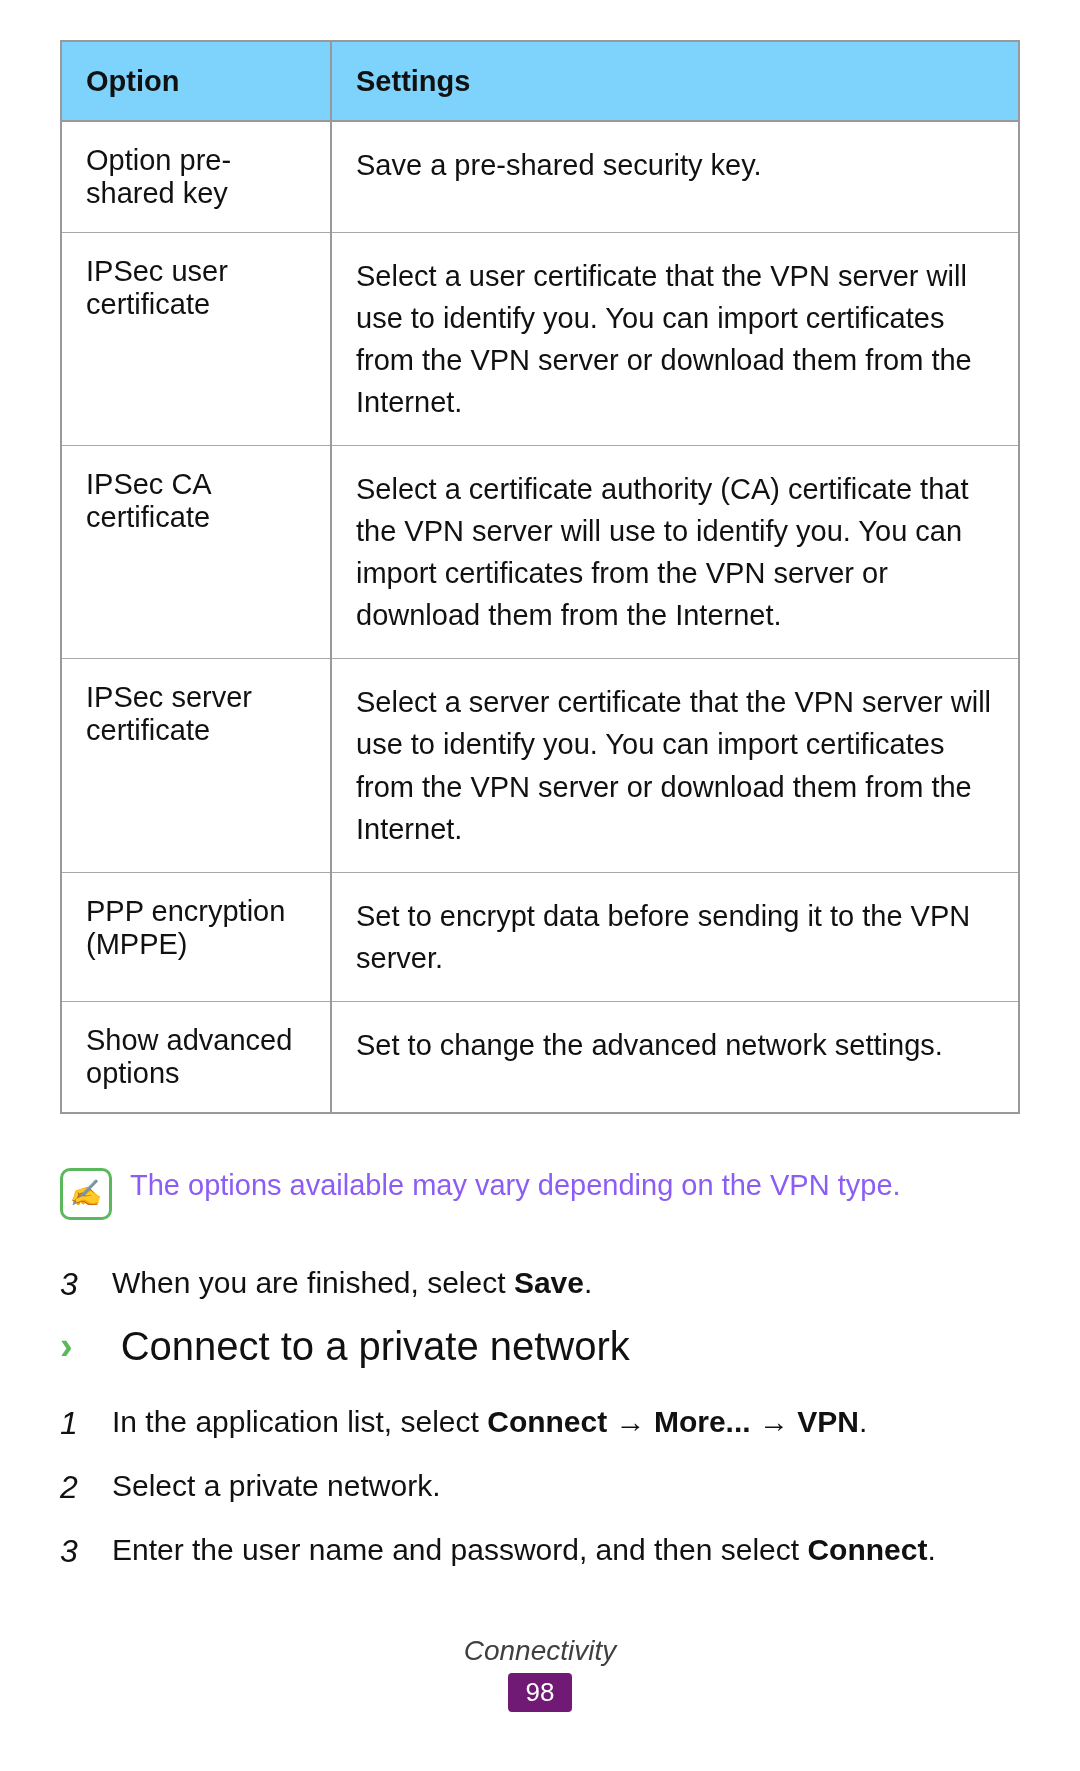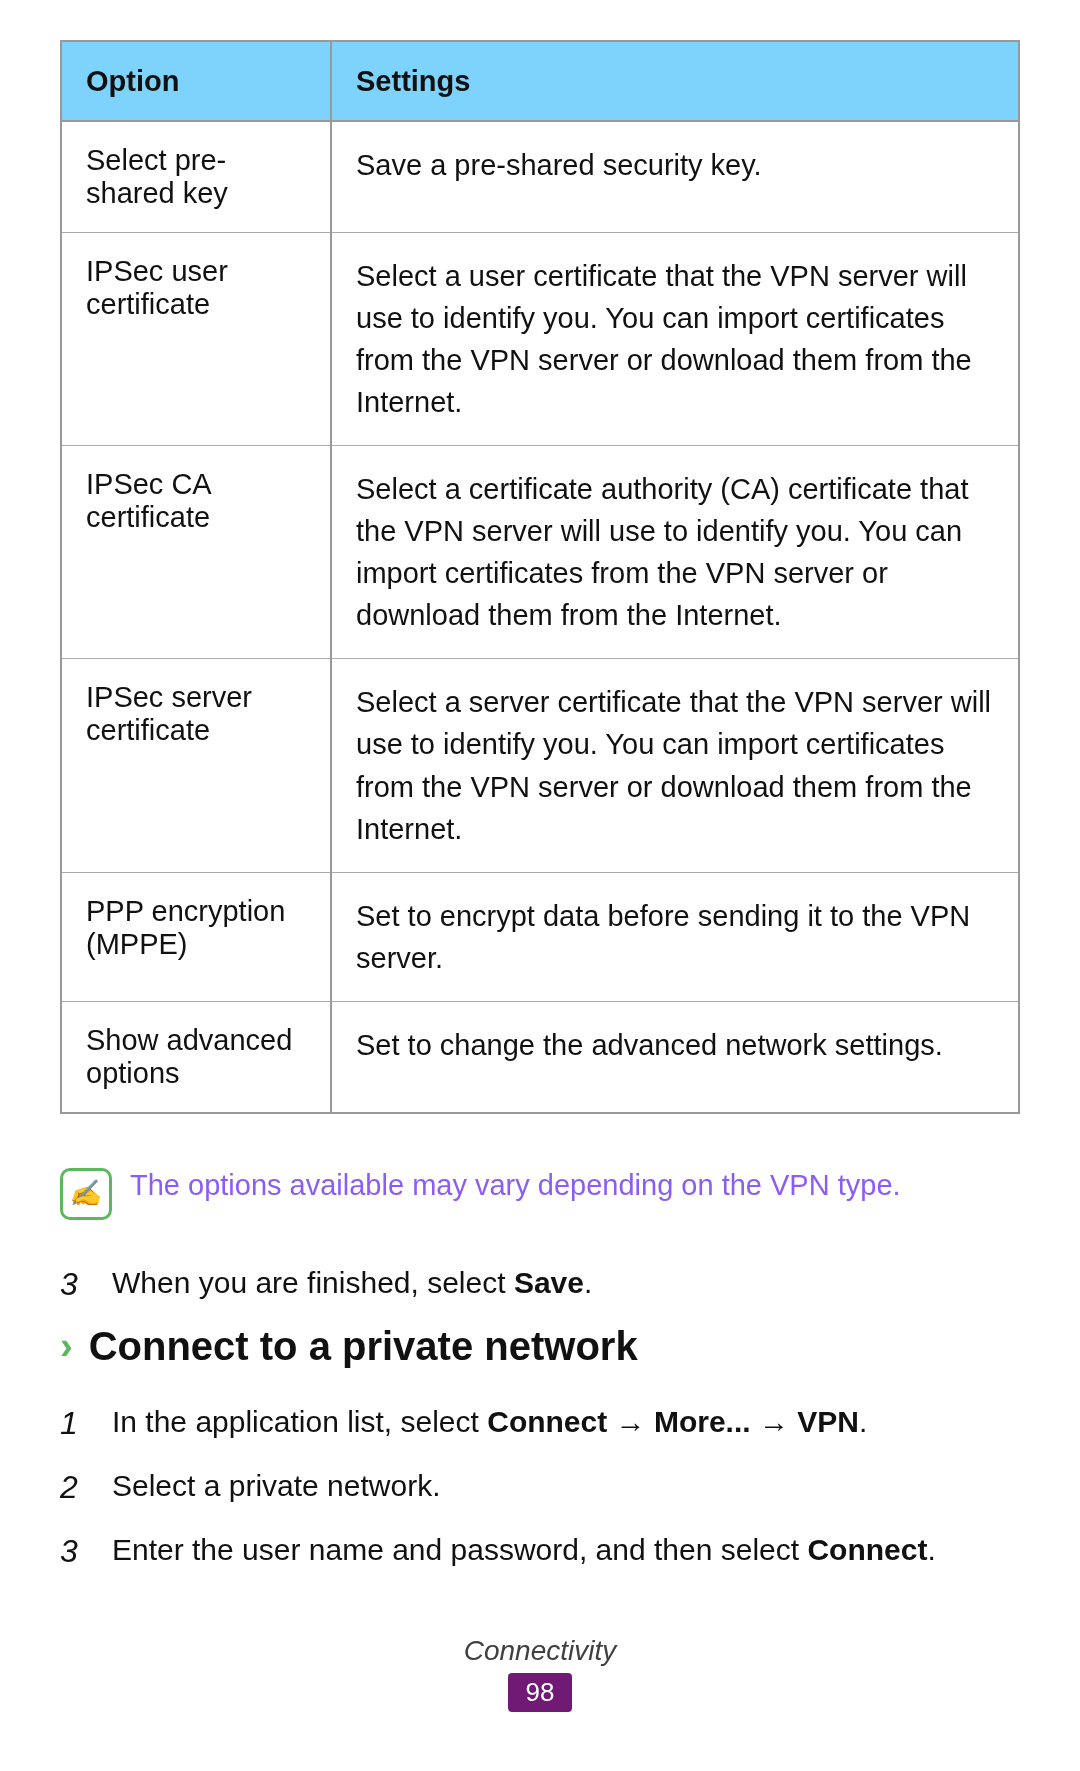--- a/index.html
+++ b/index.html
@@ -117,22 +117,23 @@
     }
 
     .chevron-icon {
       color: #5cb85c;
       font-size: 38px;
       font-weight: bold;
     }
 
     .section-title {
       font-size: 40px;
-      font-weight: bold;
+      font-weight: normal;
       color: #111;
+      margin-left: 32px;
     }
 
     .footer {
       text-align: center;
       margin-top: 60px;
     }
 
     .footer-category {
       color: #404040;
       font-style: italic;
@@ -154,21 +155,21 @@
 
 <table class="table-container">
   <thead>
     <tr>
       <th class="col-option">Option</th>
       <th class="col-function">Settings</th>
     </tr>
   </thead>
   <tbody id="table-body">
   <tr>
-        <td class="col-option">Select pre-shared key</td>
+        <td class="col-option">Option pre-shared key</td>
         <td class="col-function">Save a pre-shared security key.</td>
       </tr>
       <tr>
         <td class="col-option">IPSec user certificate</td>
         <td class="col-function">Select a user certificate that the VPN server will use to identify you. You can import certificates from the VPN server or download them from the Internet.</td>
       </tr>
       <tr>
         <td class="col-option">IPSec CA certificate</td>
         <td class="col-function">Select a certificate authority (CA) certificate that the VPN server will use to identify you. You can import certificates from the VPN server or download them from the Internet.</td>
       </tr>

